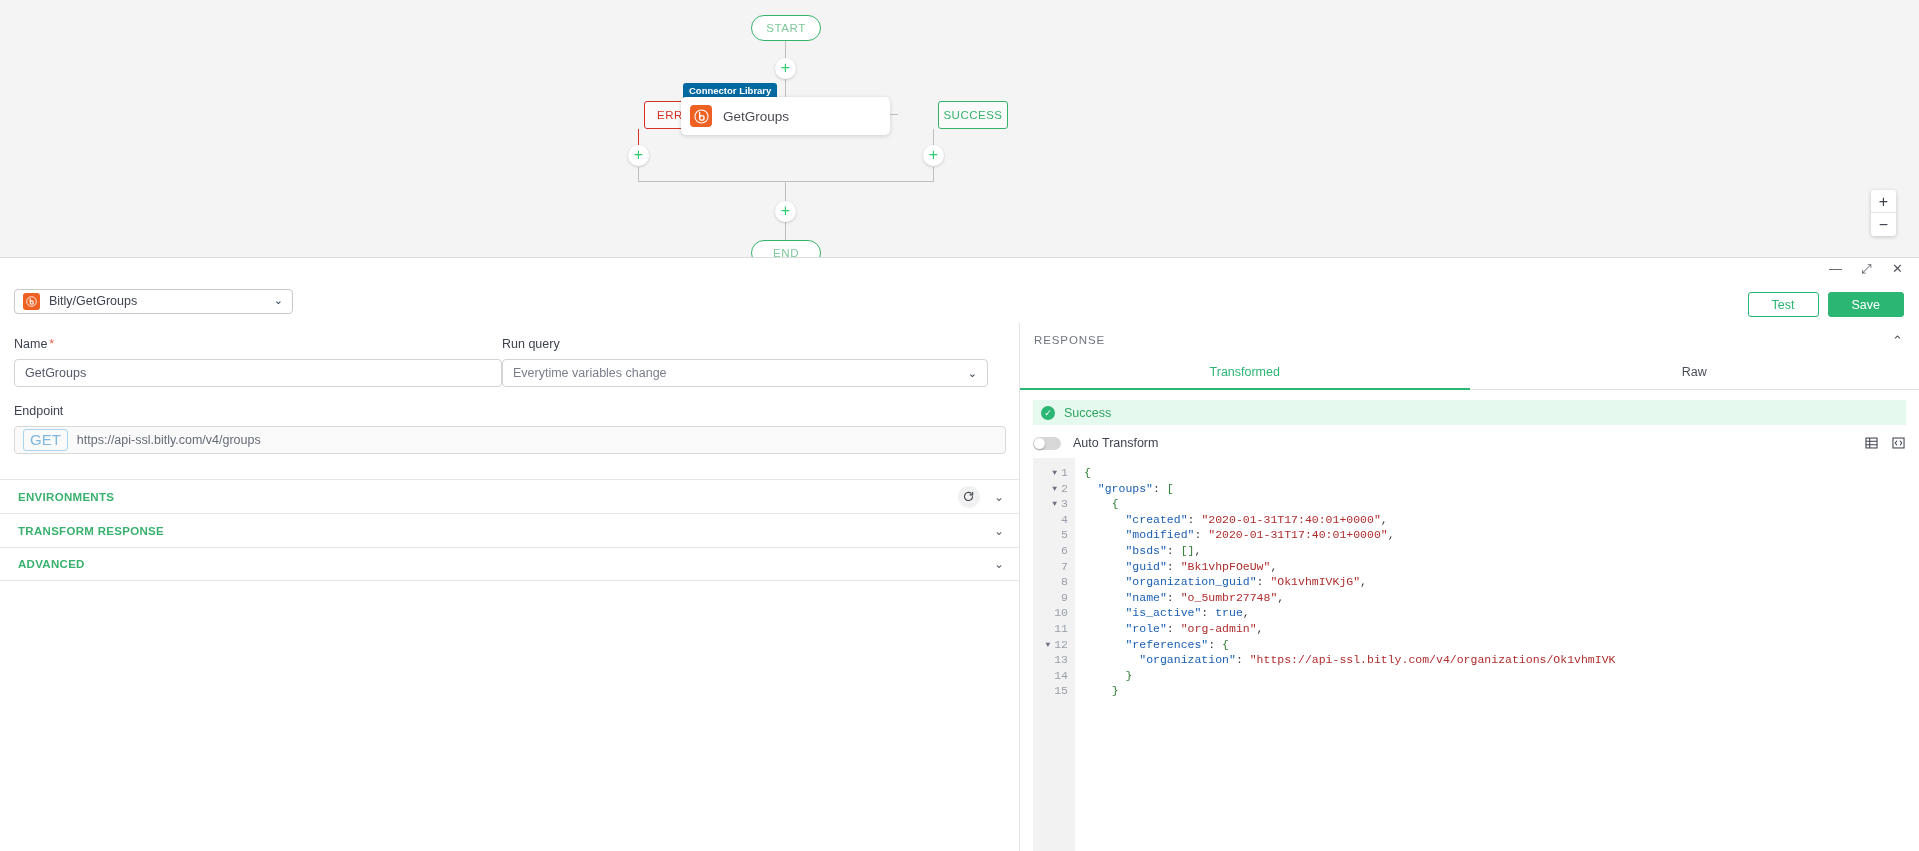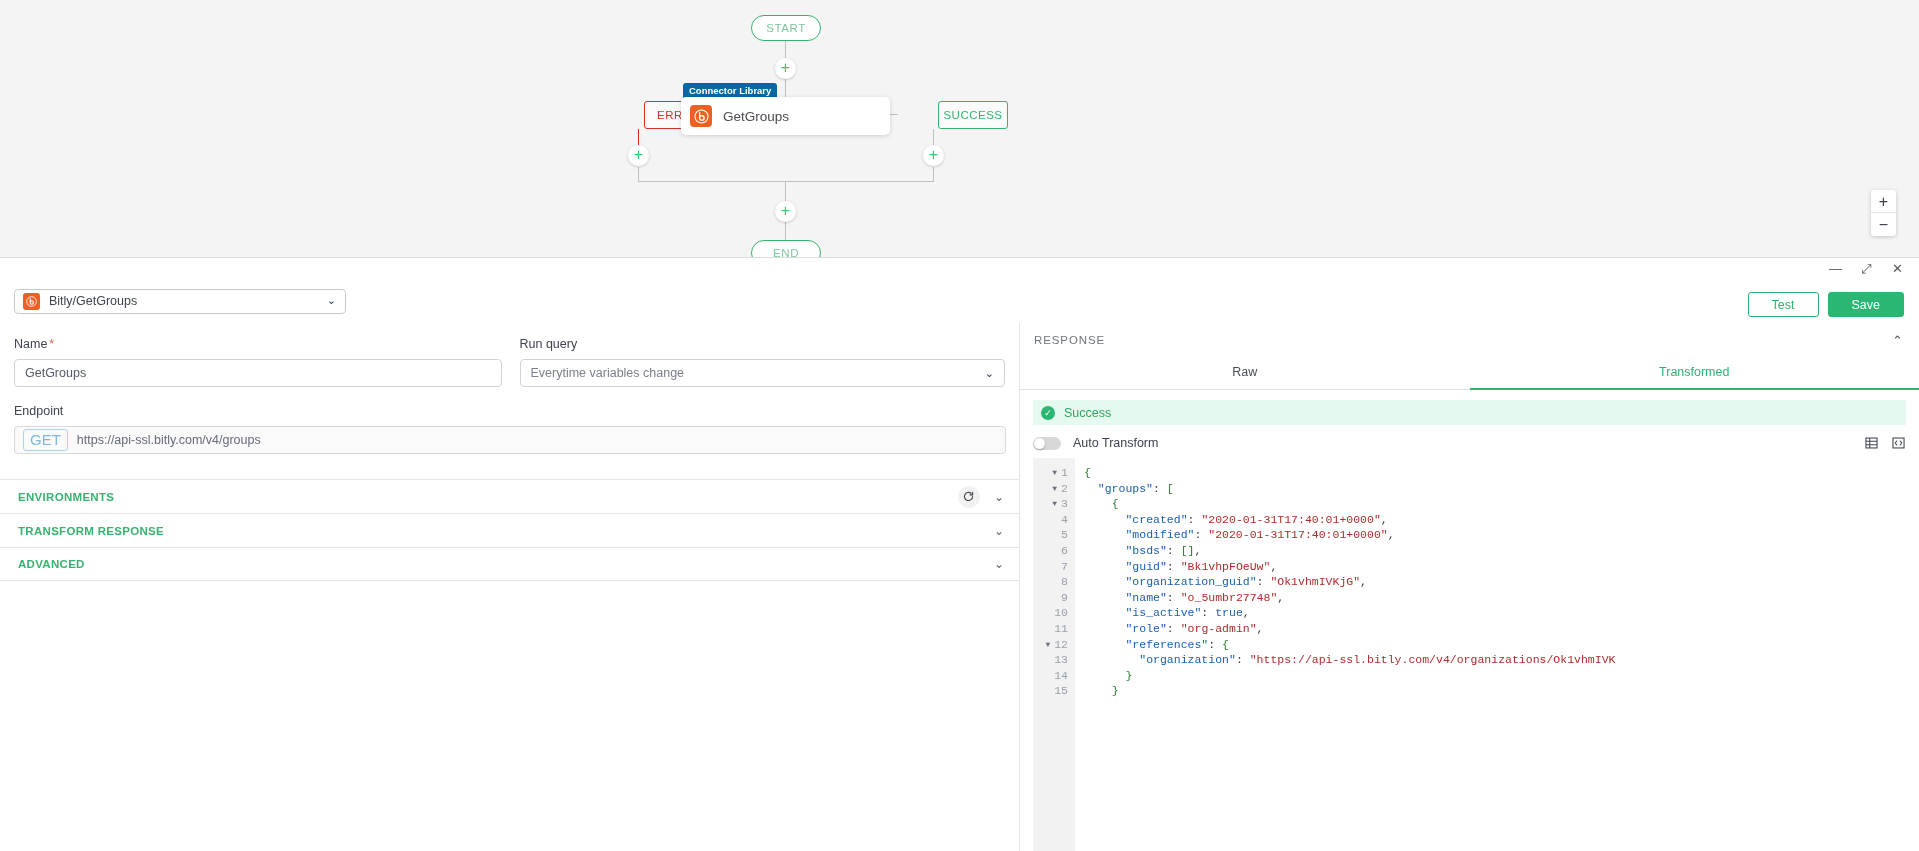--- a/index.html
+++ b/index.html
@@ -144,21 +144,21 @@
     width: 13px; text-align: center;
   }
 
   #panel-toolbar {
     height: 44px;
     display: flex; align-items: center;
     padding: 0 15px 0 14px;
     background: #fff;
   }
   #conn-select {
-    width: 332px; height: 25px;
+    width: 279px; height: 25px;
     border: 1px solid #c9c9c9;
     border-radius: 4px;
     display: flex; align-items: center;
     padding: 0 8px;
     background: #fff;
     cursor: pointer;
     position: relative;
   }
   #conn-select .sel-label {
     margin-left: 9px; font-size: 12.5px; color: #3f4350;
@@ -185,21 +185,21 @@
   
   #form-col {
     width: 1020px;
     border-right: 1px solid #e3e3e3;
     background: #fff;
     overflow: hidden;
   }
   .form-grid {
     display: flex;
     padding: 14px 14px 0 14px;
-    gap: 18px;
+    gap: 0;
   }
   .fld { display: flex; flex-direction: column; }
   .fld.left  { width: 488px; }
   .fld.right { width: 486px; }
   .lbl {
     font-size: 12.5px; color: #3f4350;
     margin-bottom: 8px;
   }
   .req { color: #e8604c; margin-left: 2px; }
   .inp {
@@ -502,22 +502,22 @@
       </div>
     </div>
 
     <div id="resp-col">
       <div id="resp-head">
         <span id="resp-title">RESPONSE</span>
         <span class="chev">⌃</span>
       </div>
 
       <div id="tabs">
+        <div class="tab active">Transformed</div>
         <div class="tab">Raw</div>
-        <div class="tab active">Transformed</div>
       </div>
 
       <div id="status-banner">
         <span class="check-circle">✓</span>
         <span id="status-text">Success</span>
       </div>
 
       <div id="transform-row">
         <span class="toggle">
           <span class="knob"></span>

